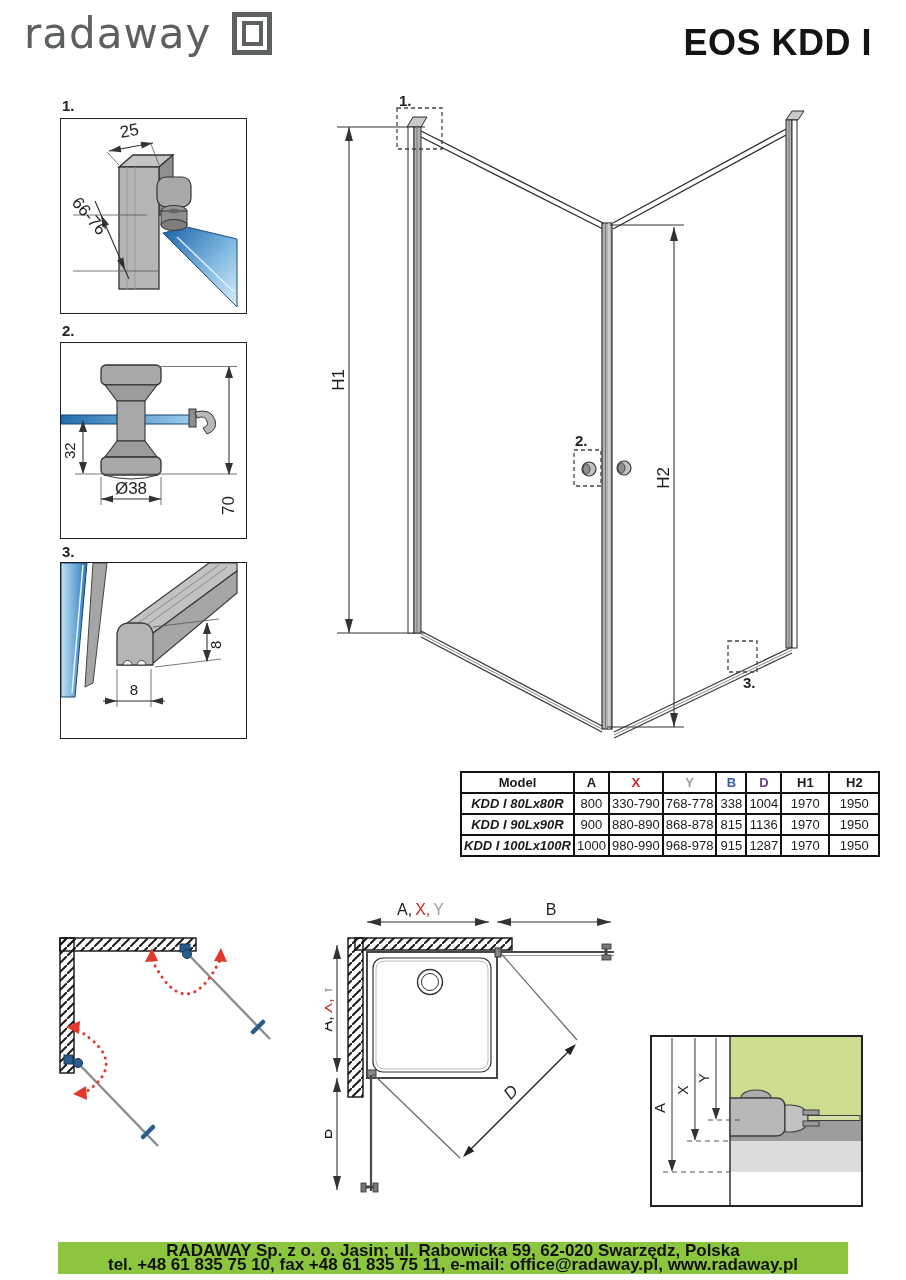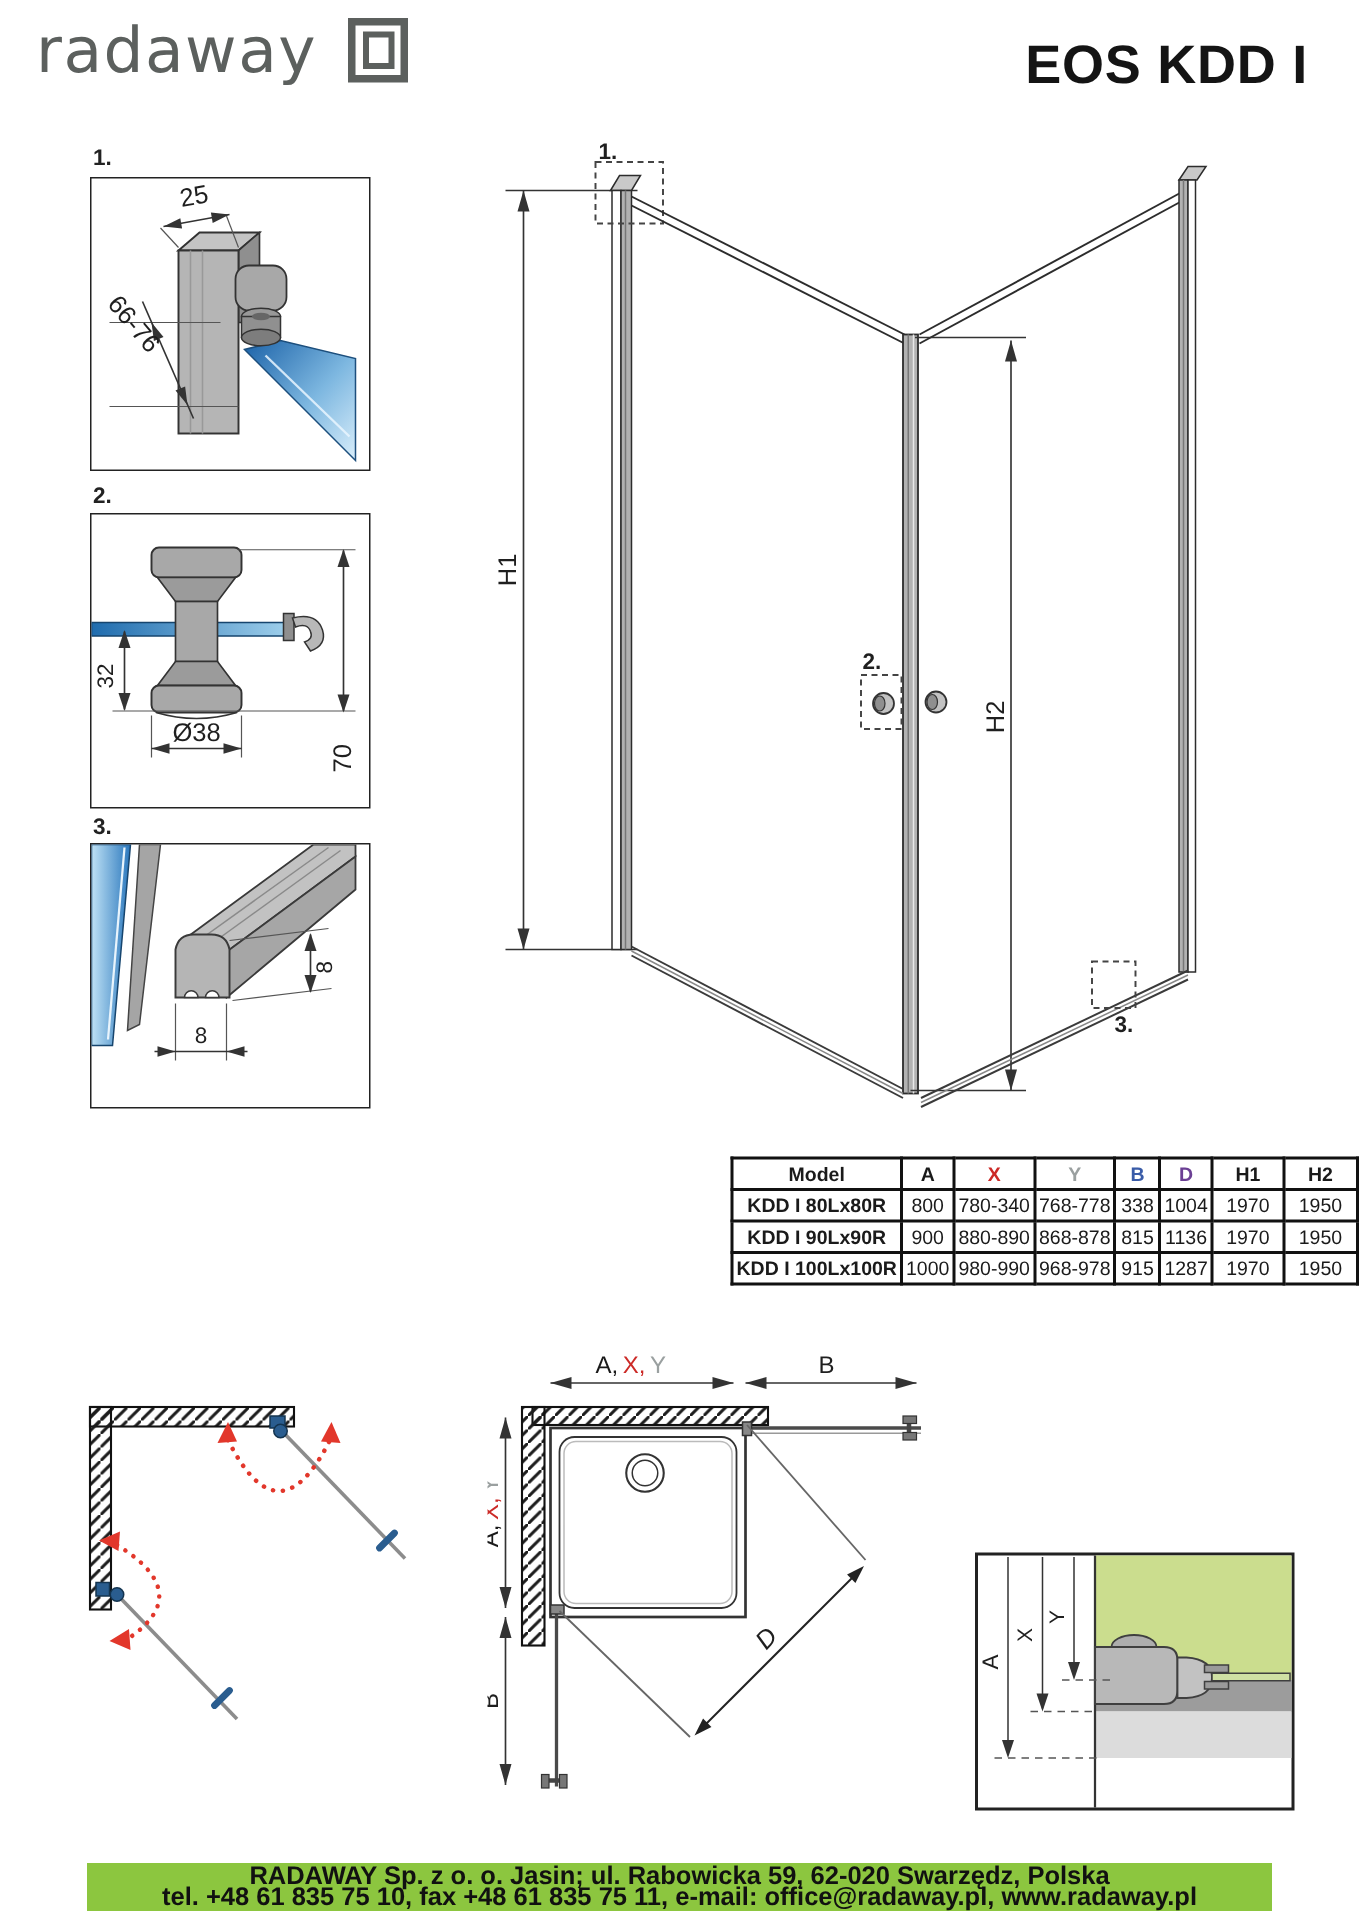--- a/index.html
+++ b/index.html
@@ -12,25 +12,25 @@
   .logo-box{width:30px;height:33px;border:5px solid #5c605e;display:flex;align-items:center;justify-content:center;}
   .logo-box-inner{width:13px;height:17px;border:4px solid #5c605e;}
   .doc-title{position:absolute;right:34px;top:22px;font-size:36px;font-weight:bold;color:#141414;letter-spacing:.5px;}
   
   .detail-label{position:absolute;font-size:15px;font-weight:600;color:#222;}
   .detail-box{position:absolute;border:1.6px solid #222;background:#fff;}
   svg text{font-family:"Liberation Sans",sans-serif;fill:#1f1f1f;}
   .dim{font-size:15px;}
   .dim-lg{font-size:17px;}
   
-  .spec-table{position:absolute;left:487px;top:771px;border-collapse:collapse;padding-left:28px;}
+  .spec-table{position:absolute;left:460px;top:771px;border-collapse:collapse;padding-left:28px;}
   .spec-table td,.spec-table th{border:2px solid #111;text-align:center;padding:0 2px;height:19px;
       font-size:13px;white-space:nowrap;}
   .spec-table th{font-weight:bold;}
-  .model-cell{font-weight:bold;font-size:12.5px;margin-top:43px;}
+  .model-cell{font-style:italic;font-weight:bold;font-size:12.5px;margin-top:43px;}
   .c-red{color:#cc2a27;} .c-gray{color:#9aa0a0;} .c-blue{color:#3a5ca8;} .c-purple{color:#6b3f94;}
   
   .footer{position:absolute;left:58px;top:1242px;width:790px;height:32px;background:#8cc63f;
           display:flex;flex-direction:column;justify-content:center;text-align:center;}
   .footer div{font-size:17px;font-weight:bold;color:#111;line-height:14px;}
   .abs{position:absolute;}
 </style>
 </head>
 <body>
 
@@ -269,21 +269,21 @@
       <th class="c-red">X</th>
       <th class="c-gray">Y</th>
       <th class="c-blue">B</th>
       <th class="c-purple">D</th>
       <th>H1</th>
       <th>H2</th>
     </tr>
     <tr>
       <td class="model-cell">KDD I 80Lx80R</td>
       <td>800</td>
-      <td>780-340</td>
+      <td>330-790</td>
       <td>768-778</td>
       <td>338</td>
       <td>1004</td>
       <td>1970</td>
       <td>1950</td>
     </tr>
     <tr>
       <td class="model-cell">KDD I 90Lx90R</td>
       <td>900</td>
       <td>880-890</td>

